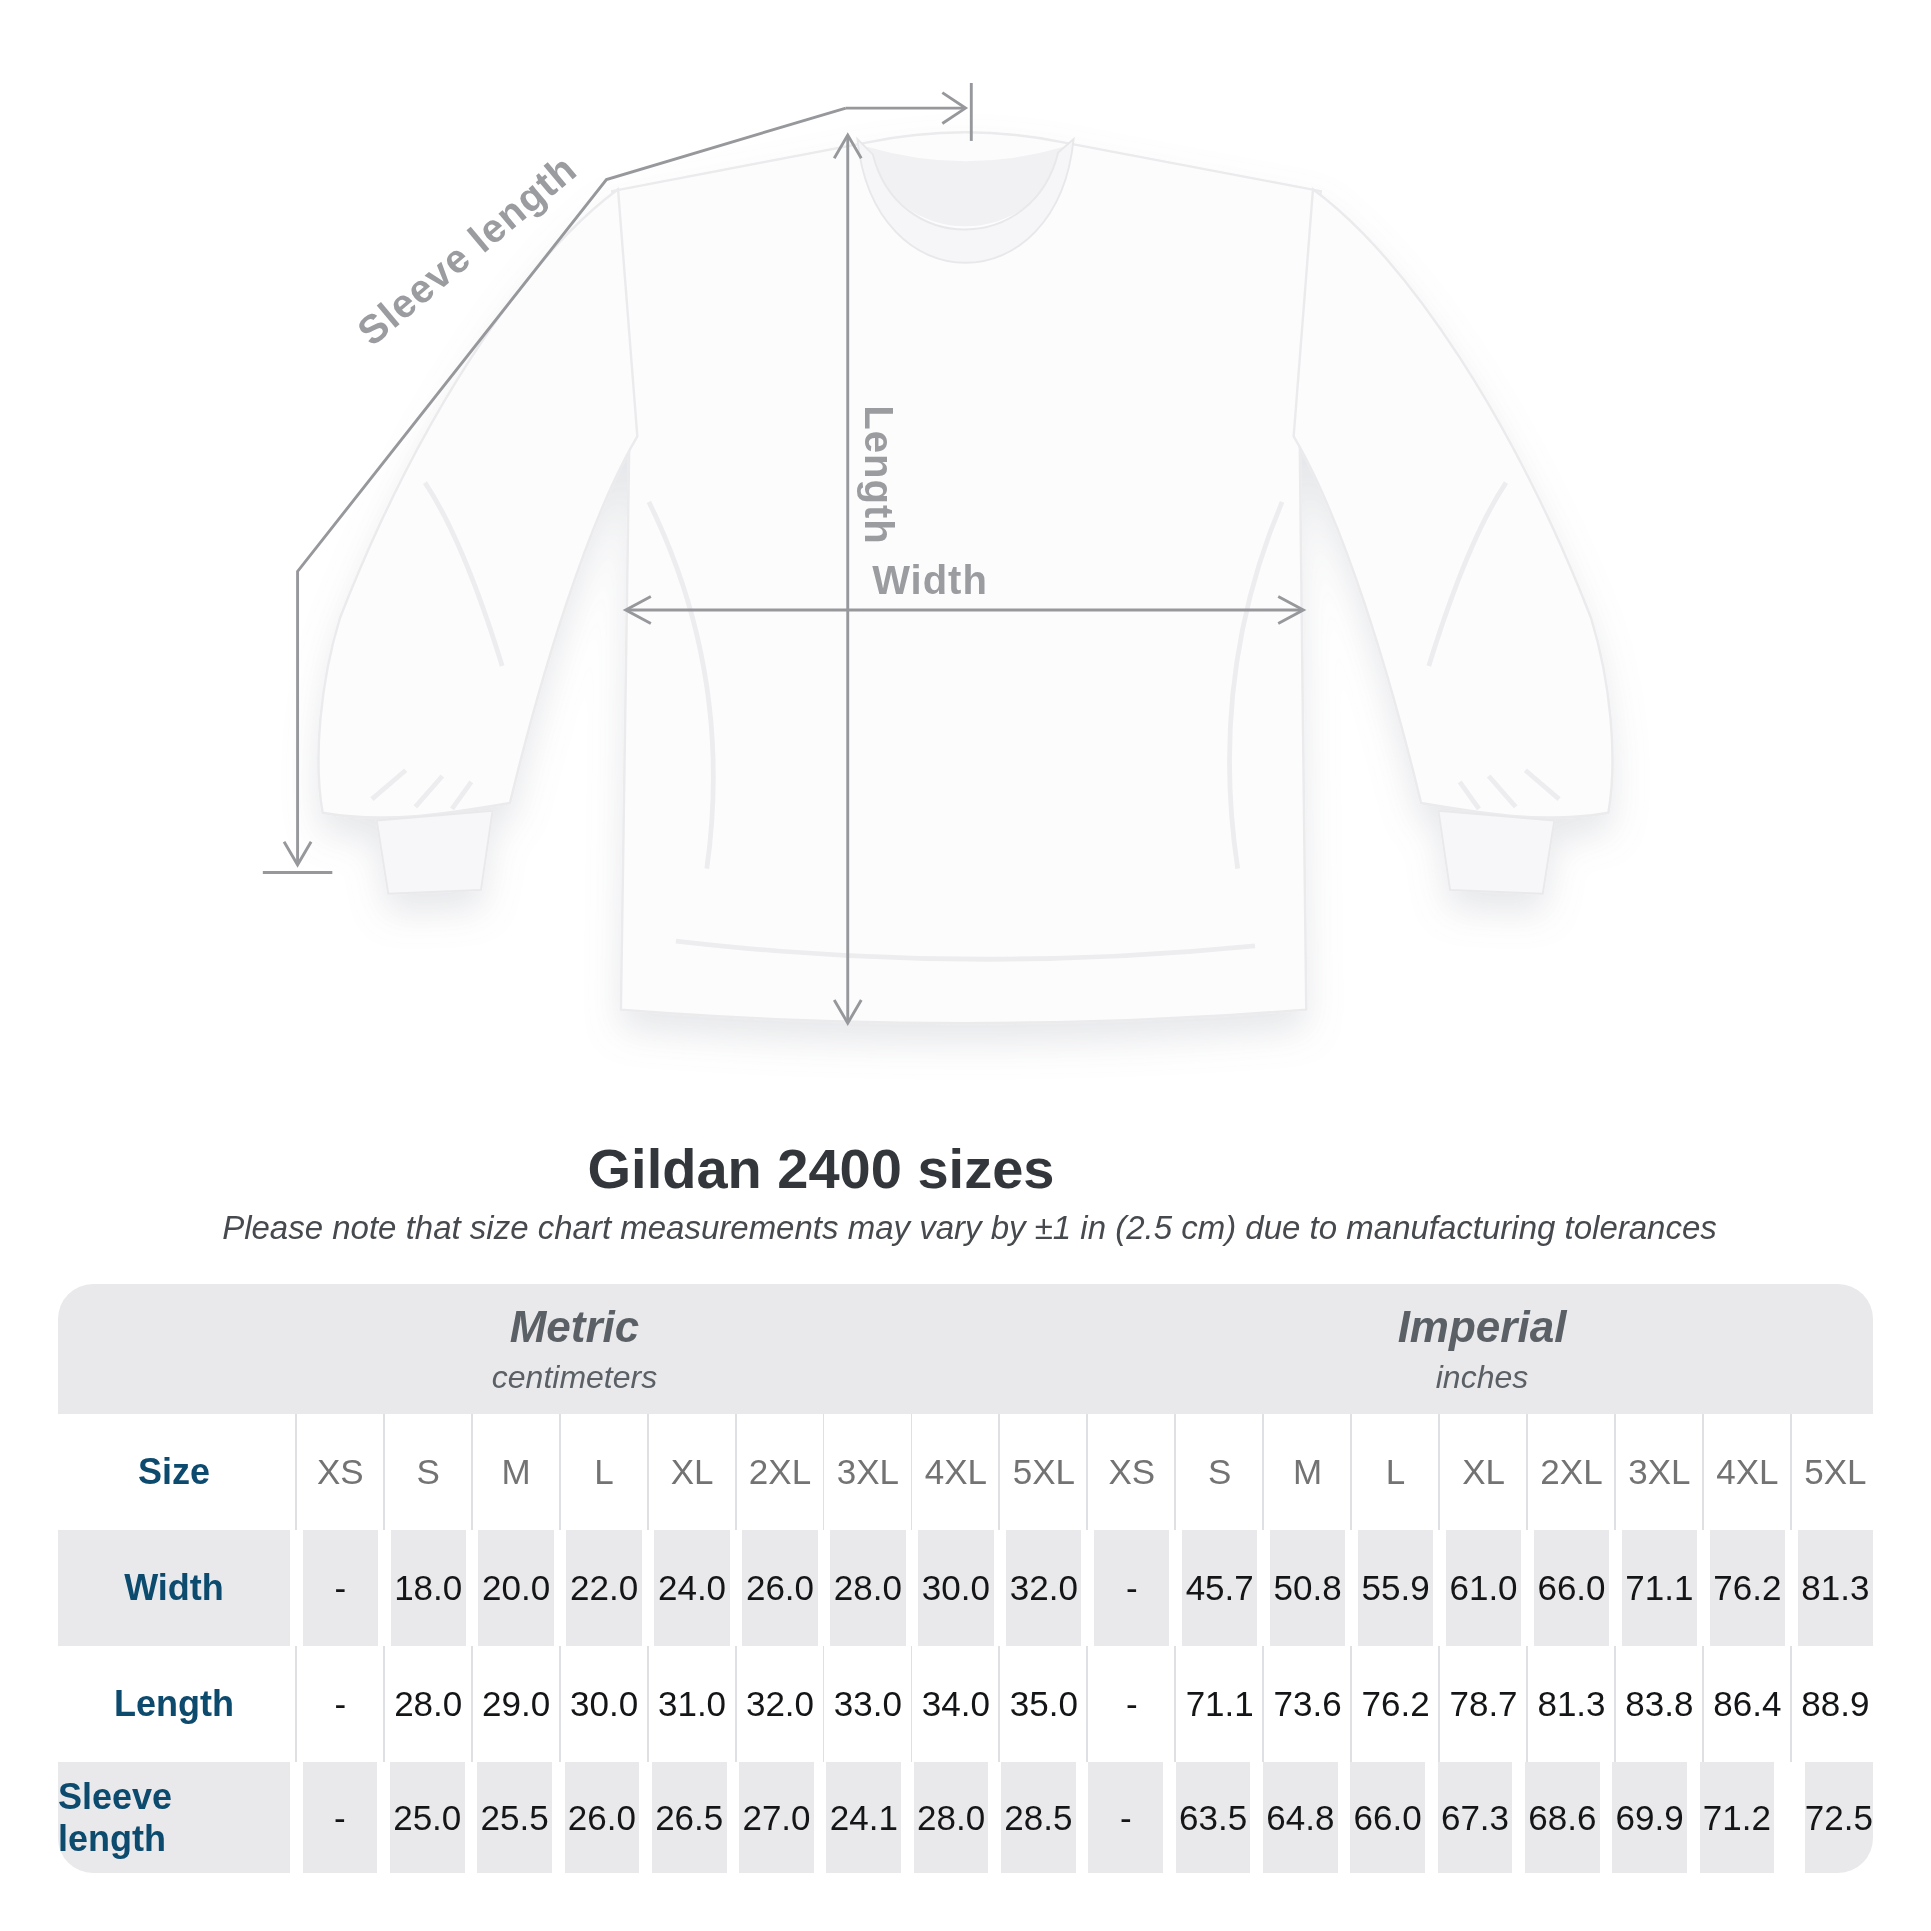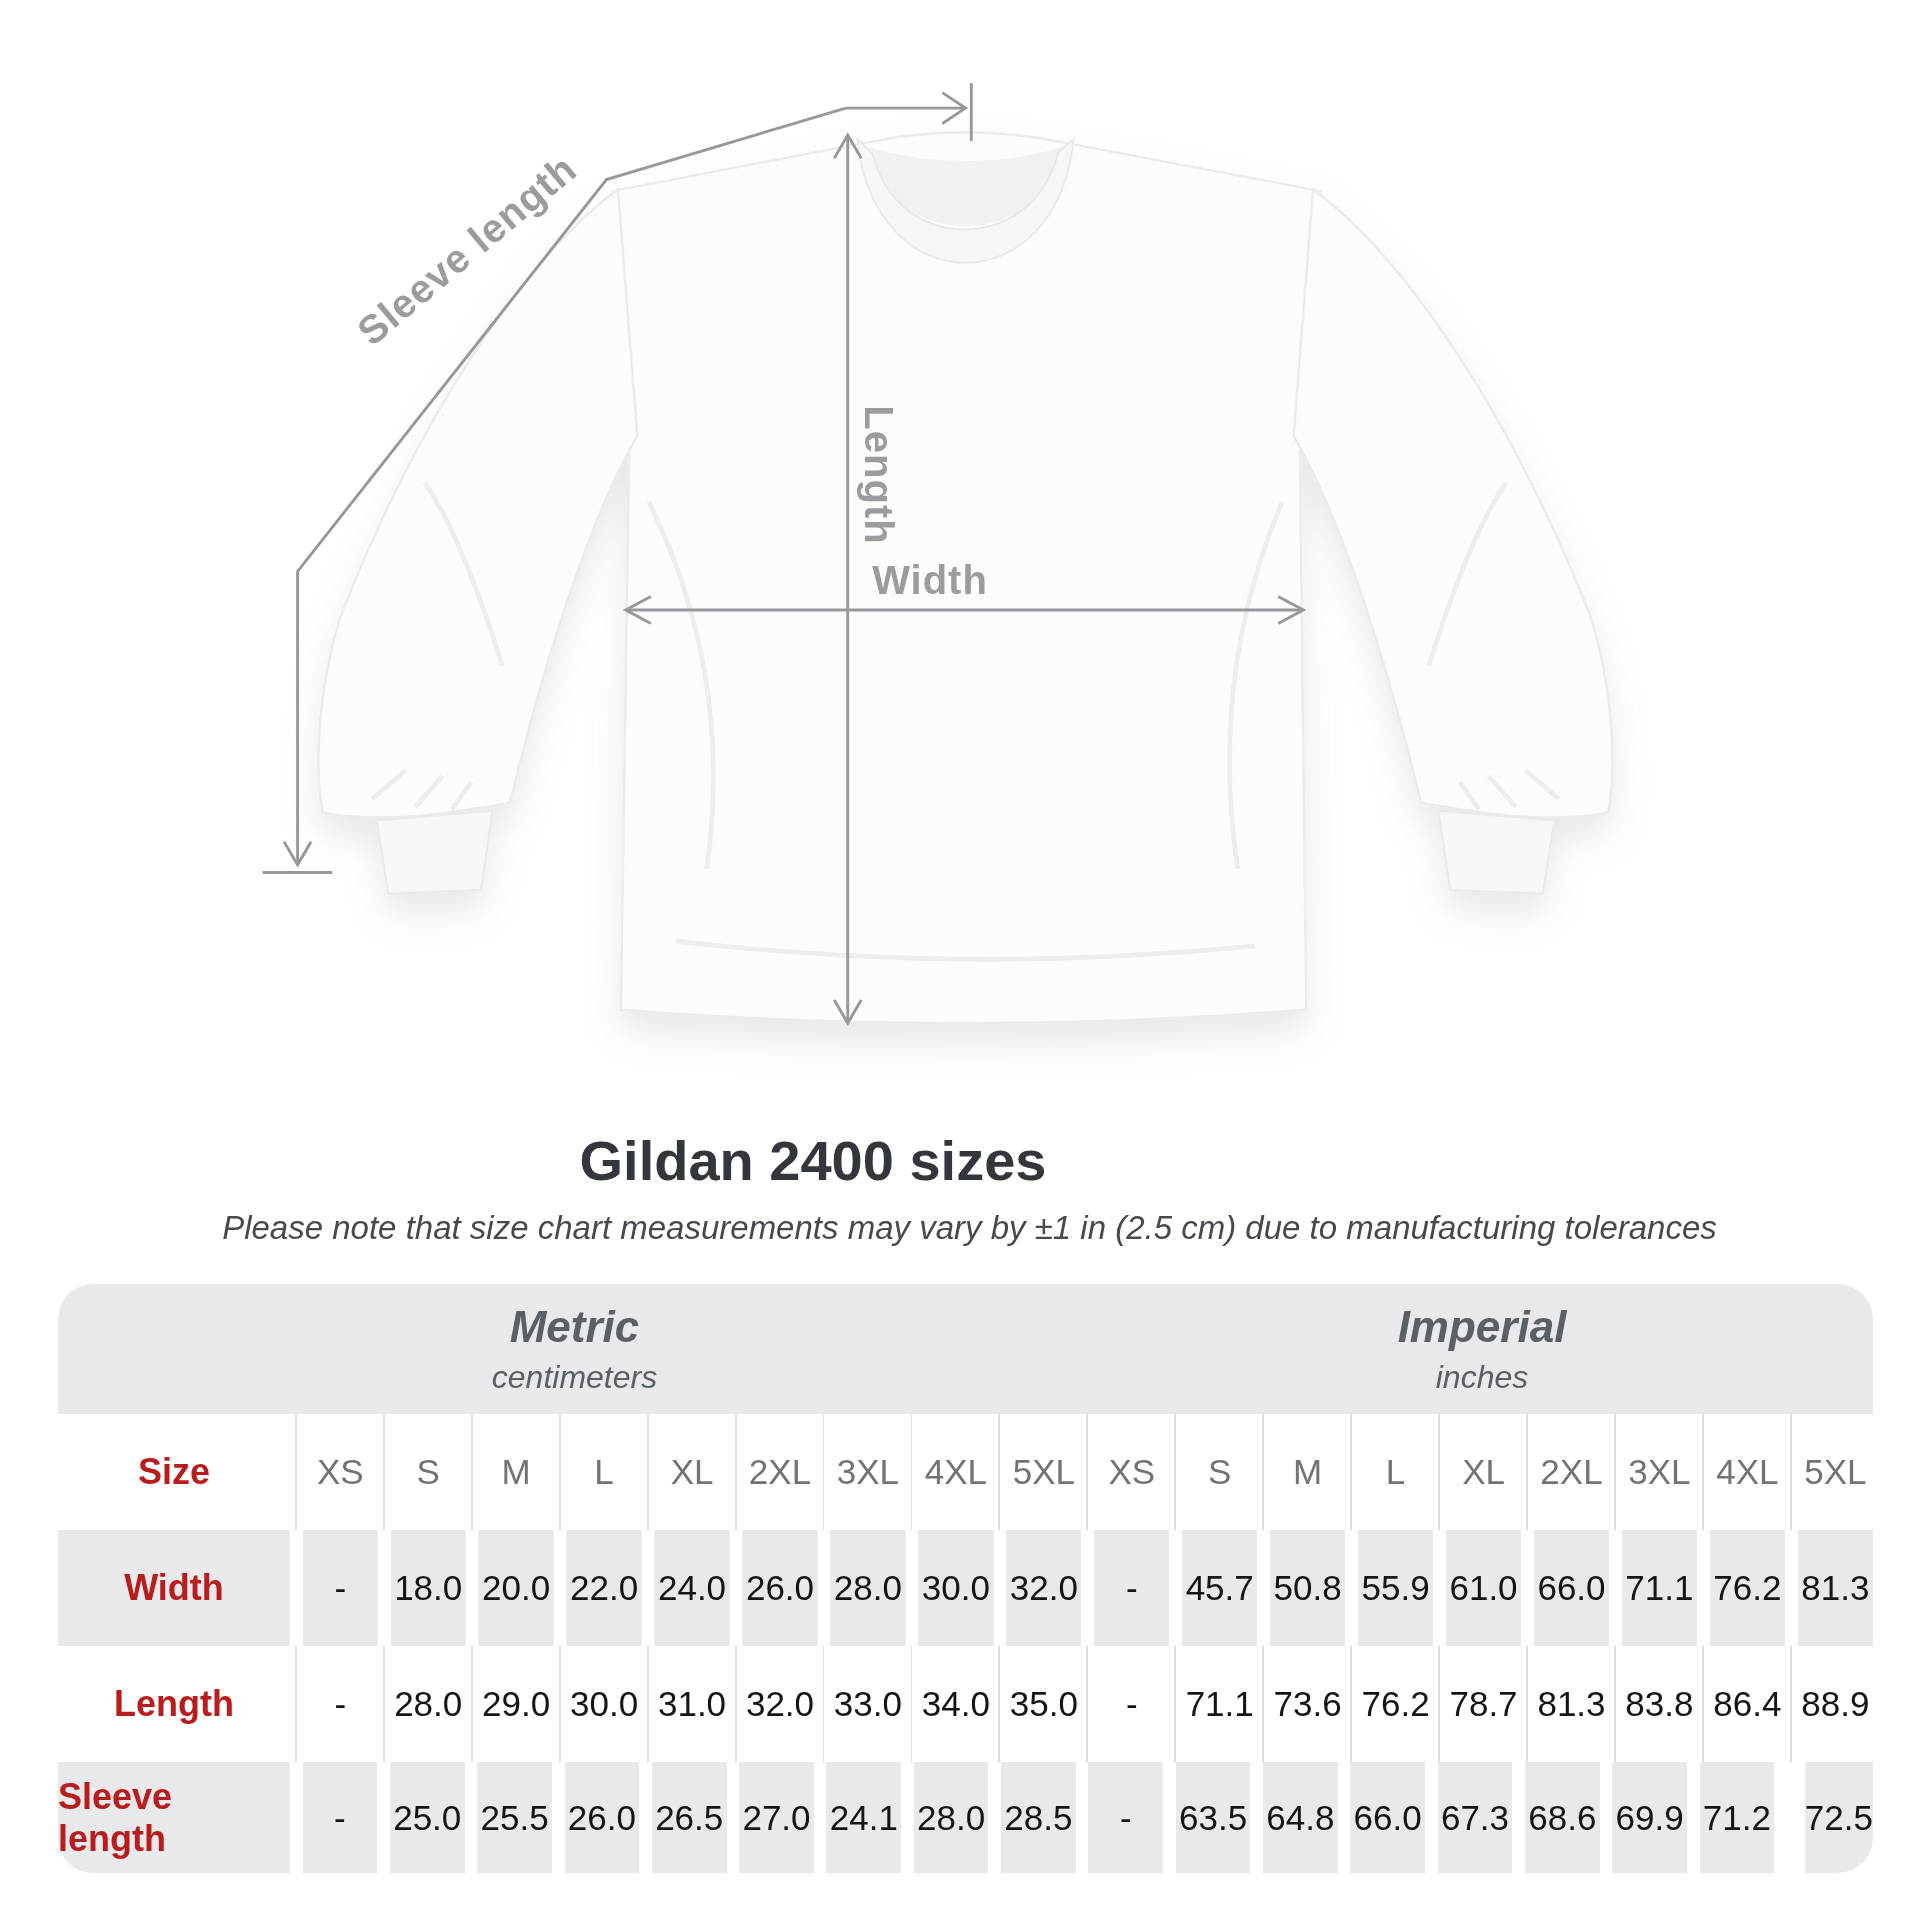--- a/index.html
+++ b/index.html
@@ -8,38 +8,38 @@
 
   
   .diagram{position:absolute;left:0;top:0;width:1931px;height:1110px;}
   .diagram svg{position:absolute;left:0;top:0;}
   .dim-label{position:absolute;font-weight:bold;color:#9a9ca0;font-size:40px;letter-spacing:1px;white-space:nowrap;}
   #lbl-sleeve{left:467px;top:250px;transform:translate(-50%,-50%) rotate(-40deg);}
   #lbl-length{left:878px;top:475px;transform:translate(-50%,-50%) rotate(90deg);}
   #lbl-width{left:930px;top:580px;transform:translate(-50%,-50%);}
 
   
-  .title{position:absolute;left:0;top:1128px;width:1626px;margin:0;text-align:center;
+  .title{position:absolute;left:0;top:1128px;width:1626px;margin:8px;text-align:center;
          font-size:56px;font-weight:bold;color:#33373c;}
   .note{position:absolute;left:0;top:1205px;width:1931px;margin:4px;text-align:center;
         font-style:italic;font-size:33px;color:#46494d;}
 
   
   .card{position:absolute;left:58px;top:1284px;width:1815px;}
   .band-top{height:130px;background:#e9e9eb;border-radius:35px 35px 0 0;
             display:grid;grid-template-columns:1033px 1fr;}
   .group{display:flex;flex-direction:column;align-items:center;justify-content:center;
          gap:7.7px;color:#5a6066;}
   .gname{font-size:44px;font-weight:bold;font-style:italic;}
   .gunit{font-size:32px;font-style:italic;}
 
   .trow{display:grid;grid-template-columns:232px repeat(18,1fr);column-gap:12.6px;height:116px;}
   .cell{display:flex;align-items:center;justify-content:center;
         font-size:35px;color:#141517;}
-  .rlabel{font-weight:bold;color:#b91c1c;font-size:36px;}
+  .rlabel{font-weight:bold;color:#0c4a6e;font-size:36px;}
   .szhdr{font-weight:normal;color:#737373;}
   .gray .cell{background:#e9e9eb;}
   .lines .cell{position:relative;}
   .lines .cell:not(:last-child)::after{content:"";position:absolute;right:-6.8px;top:0;
         height:100%;width:1.9px;background:#dfe0e3;}
   .bottom{height:111px;}
   .bottom .cell:first-child{border-bottom-left-radius:35px;}
   .bottom .cell:last-child{border-bottom-right-radius:35px;margin-left:18px;}
 </style>
 </head>

